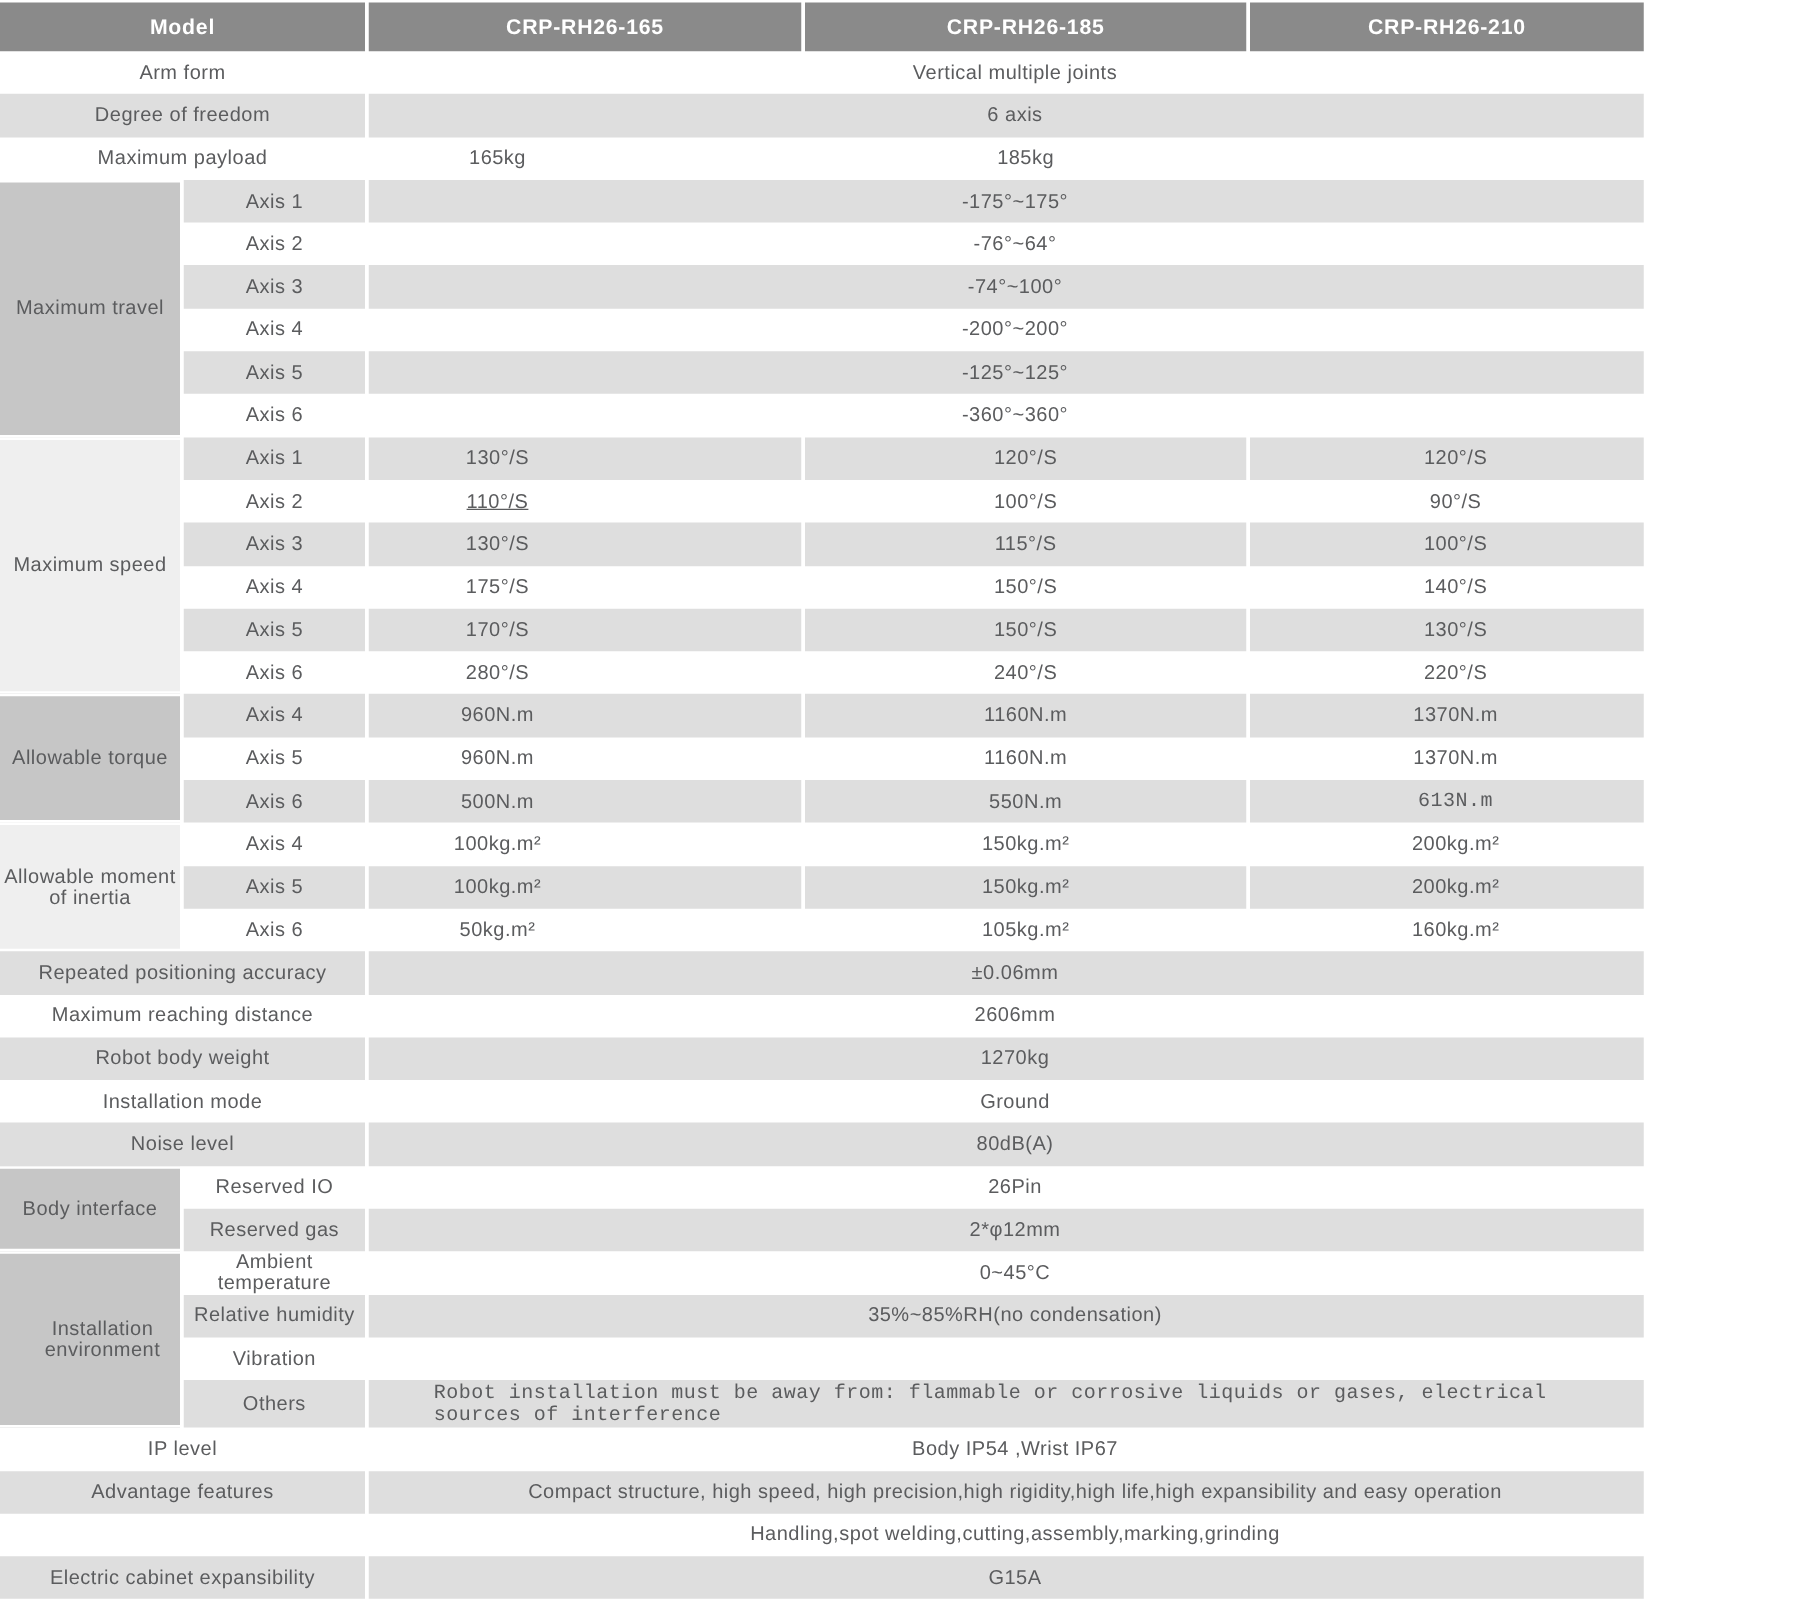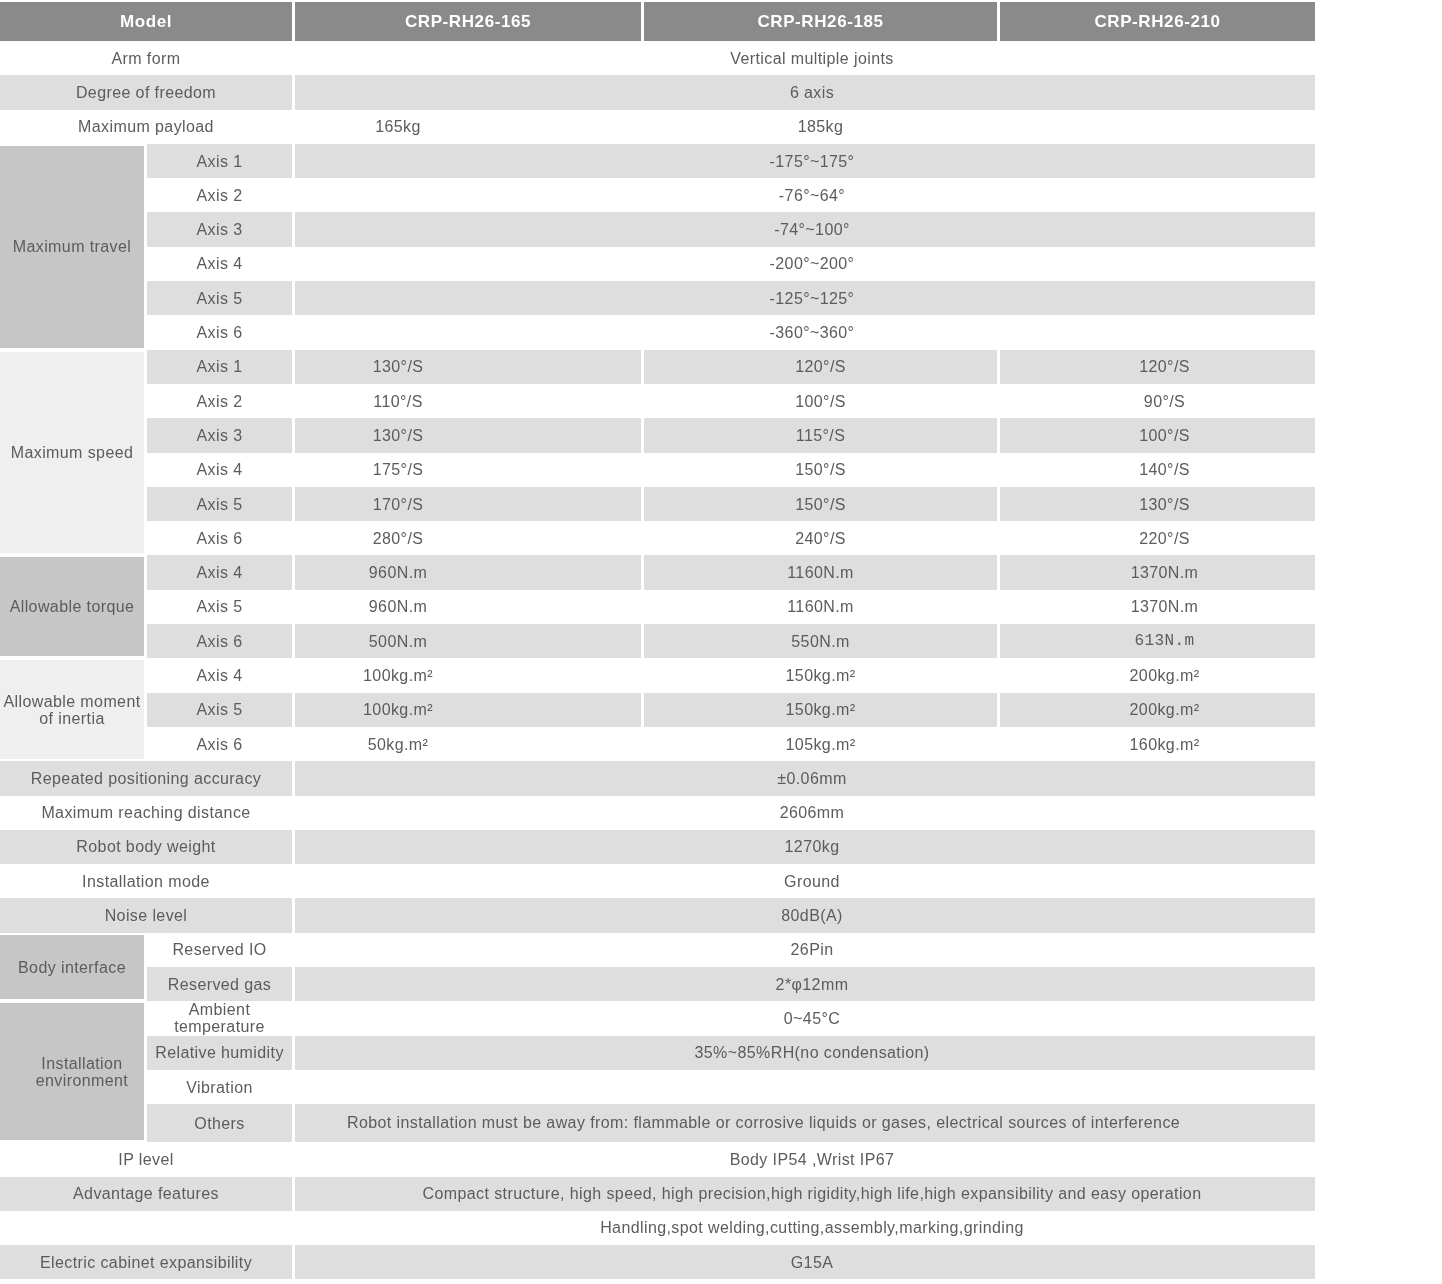--- a/index.html
+++ b/index.html
@@ -88,21 +88,21 @@
       <div class="cell label g" style="grid-area: 9 / 2;">Axis 5</div>
       <div class="cell  vm g" style="grid-area: 9 / 3 / auto / span 3;">-125°~125°</div>
       <div class="cell label" style="grid-area: 10 / 2;">Axis 6</div>
       <div class="cell  vm" style="grid-area: 10 / 3 / auto / span 3;">-360°~360°</div>
       <div class="cell group shade-light" style="grid-area: 11 / 1 / span 6;">Maximum speed</div>
       <div class="cell label g" style="grid-area: 11 / 2;">Axis 1</div>
       <div class="cell v1 g" style="grid-area: 11 / 3;">130°/S</div>
       <div class="cell  g" style="grid-area: 11 / 4;">120°/S</div>
       <div class="cell v3 g" style="grid-area: 11 / 5;">120°/S</div>
       <div class="cell label" style="grid-area: 12 / 2;">Axis 2</div>
-      <div class="cell v1" style="grid-area: 12 / 3;">110°/S</div>
+      <div class="cell v1" style="grid-area: 12 / 3; text-decoration: underline;">110°/S</div>
       <div class="cell " style="grid-area: 12 / 4;">100°/S</div>
       <div class="cell v3" style="grid-area: 12 / 5;">90°/S</div>
       <div class="cell label g" style="grid-area: 13 / 2;">Axis 3</div>
       <div class="cell v1 g" style="grid-area: 13 / 3;">130°/S</div>
       <div class="cell  g" style="grid-area: 13 / 4;">115°/S</div>
       <div class="cell v3 g" style="grid-area: 13 / 5;">100°/S</div>
       <div class="cell label" style="grid-area: 14 / 2;">Axis 4</div>
       <div class="cell v1" style="grid-area: 14 / 3;">175°/S</div>
       <div class="cell " style="grid-area: 14 / 4;">150°/S</div>
       <div class="cell v3" style="grid-area: 14 / 5;">140°/S</div>
@@ -155,21 +155,21 @@
       <div class="cell  vm" style="grid-area: 28 / 3 / auto / span 3;">26Pin</div>
       <div class="cell label g" style="grid-area: 29 / 2;">Reserved gas</div>
       <div class="cell  vm g" style="grid-area: 29 / 3 / auto / span 3;">2*φ12mm</div>
       <div class="cell group shade-dark" style="grid-area: 30 / 1 / span 4; padding-left: 20px;">Installation environment</div>
       <div class="cell label" style="grid-area: 30 / 2;">Ambient temperature</div>
       <div class="cell  vm" style="grid-area: 30 / 3 / auto / span 3;">0~45°C</div>
       <div class="cell label g" style="grid-area: 31 / 2;">Relative humidity</div>
       <div class="cell  vm g" style="grid-area: 31 / 3 / auto / span 3;">35%~85%RH(no condensation)</div>
       <div class="cell label" style="grid-area: 32 / 2;">Vibration</div>
       <div class="cell label g" style="grid-area: 33 / 2;">Others</div>
-      <div class="cell  others-val g" style="grid-area: 33 / 3 / auto / span 3;">Robot installation must be away from: flammable or corrosive liquids or gases, electrical sources of interference</div>
+      <div class="cell  others-val g" style="grid-area: 33 / 3 / auto / span 3; font-family: Liberation Mono, monospace;">Robot installation must be away from: flammable or corrosive liquids or gases, electrical sources of interference</div>
       <div class="cell label" style="grid-area: 34 / 1 / auto / span 2;">IP level</div>
       <div class="cell  vm" style="grid-area: 34 / 3 / auto / span 3;">Body IP54 ,Wrist IP67</div>
       <div class="cell label g" style="grid-area: 35 / 1 / auto / span 2;">Advantage features</div>
       <div class="cell  vm g" style="grid-area: 35 / 3 / auto / span 3;">Compact structure, high speed, high precision,high rigidity,high life,high expansibility and easy operation</div>
       <div class="cell label" style="grid-area: 36 / 1 / auto / span 2; margin-top: 40px;">Application</div>
       <div class="cell  vm" style="grid-area: 36 / 3 / auto / span 3;">Handling,spot welding,cutting,assembly,marking,grinding</div>
       <div class="cell label g" style="grid-area: 37 / 1 / auto / span 2;">Electric cabinet expansibility</div>
       <div class="cell  vm g" style="grid-area: 37 / 3 / auto / span 3;">G15A</div>
     </div>
 </div>

